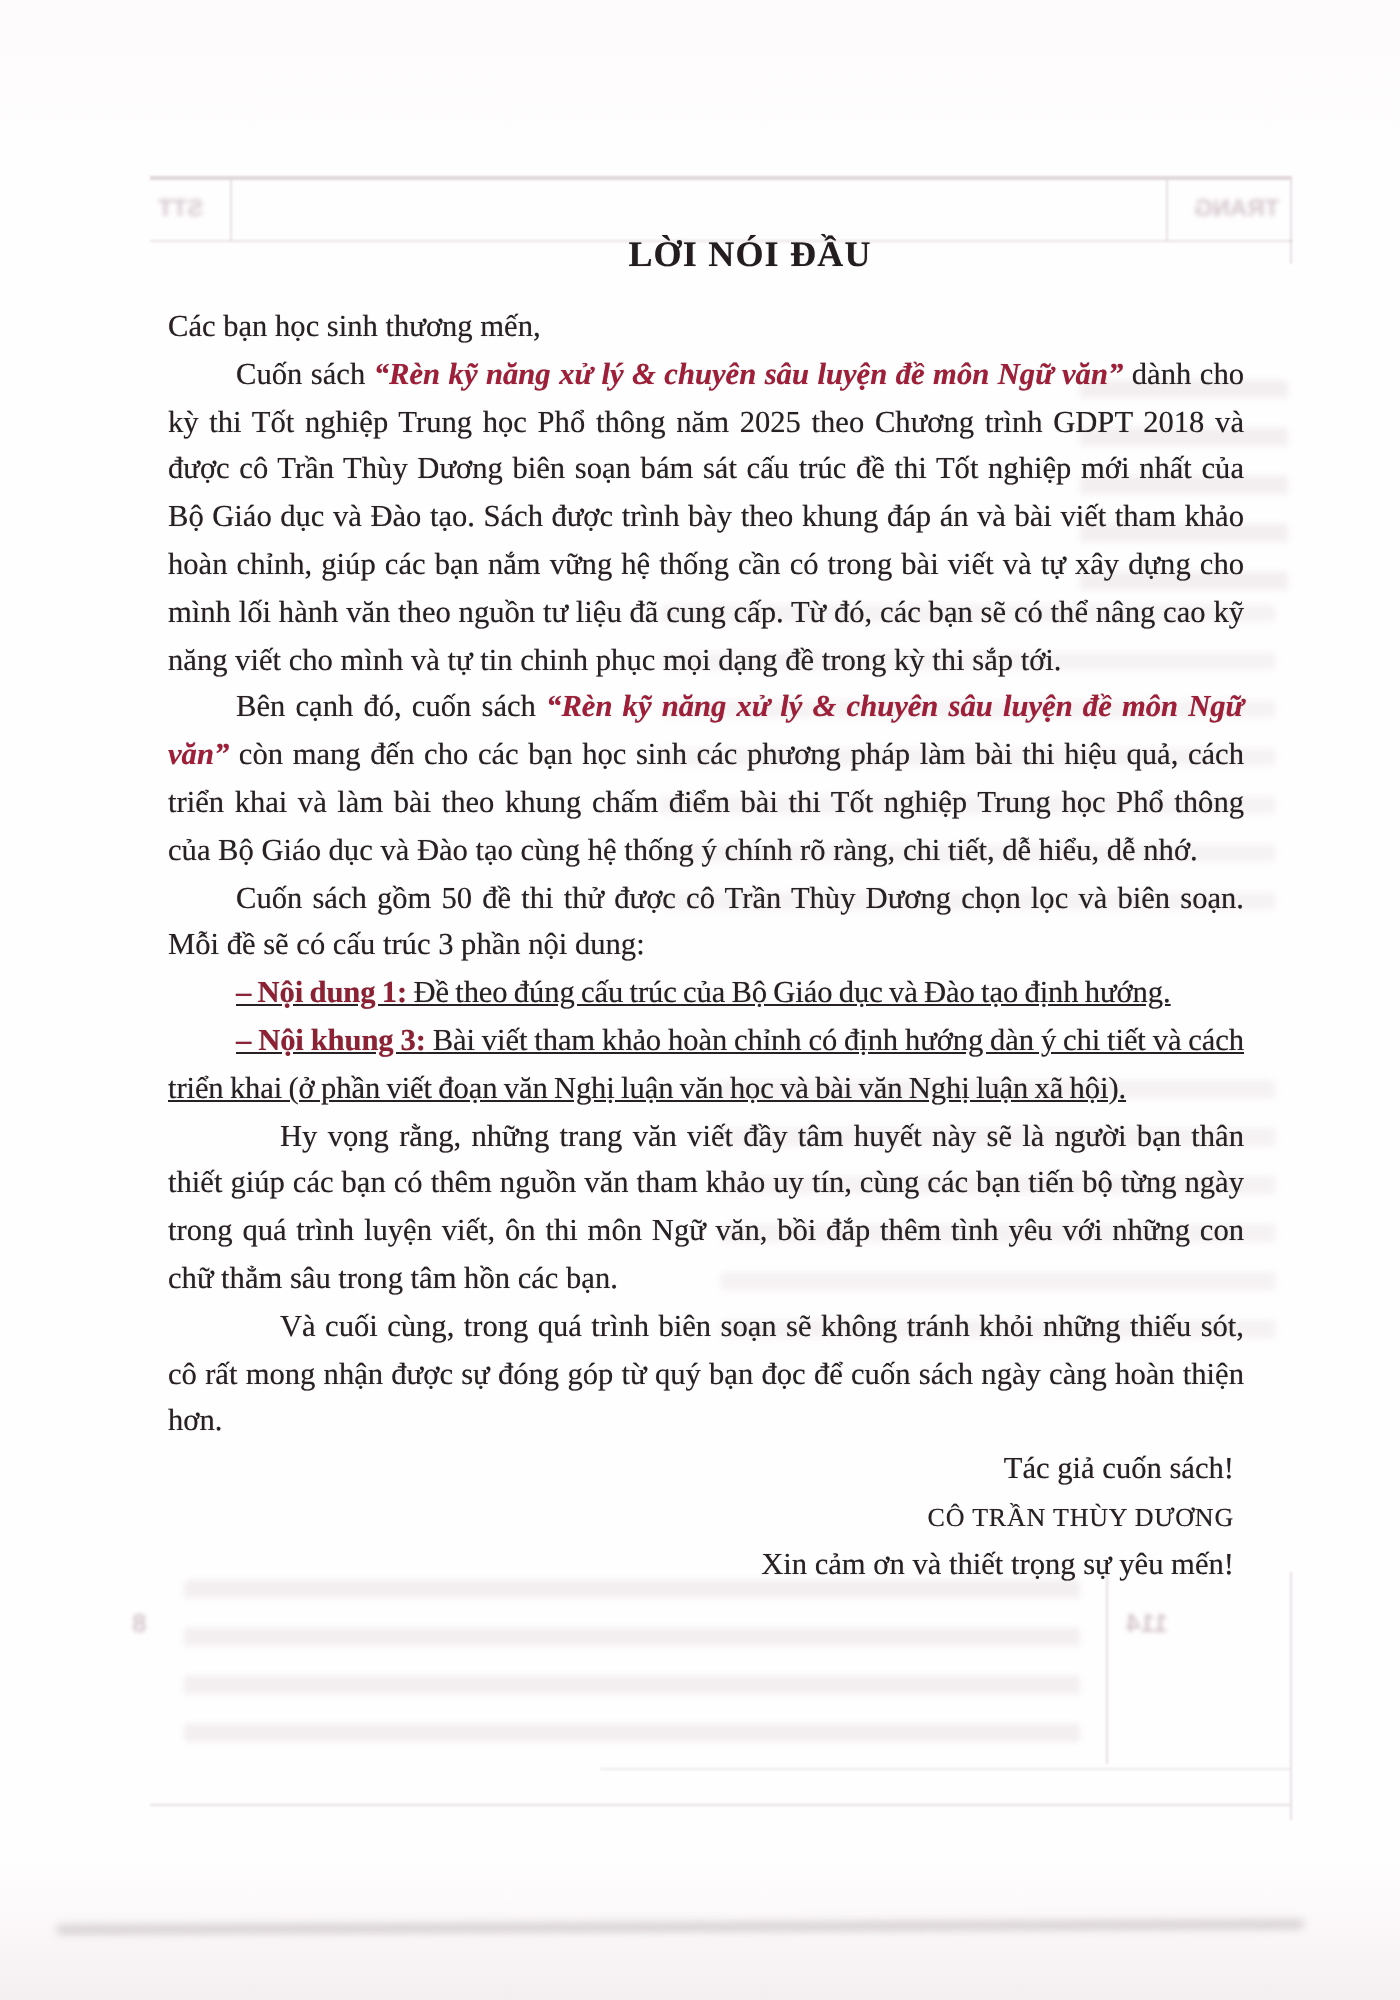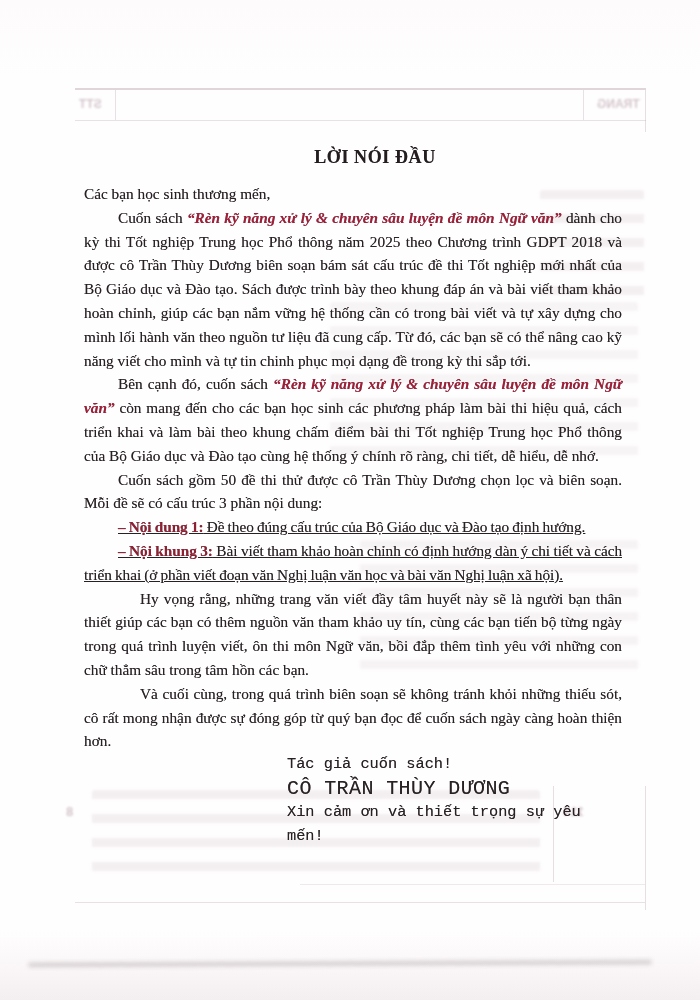--- a/index.html
+++ b/index.html
@@ -18,21 +18,20 @@
   }
   
   .content{
     position:absolute;
     left:84px; top:114px;
     width:538px;
     font-size:15.3px;
     line-height:23.8px;
     text-align:justify;
     text-shadow:0 0 .4px rgba(45,35,40,.55);
-    margin-top:30px;
   }
   .content p{margin:0;}
   h1.title{
     margin:0 0 12px 0;
     font-size:18px;
     line-height:26px;
     font-weight:700;
     text-align:center;
     letter-spacing:.6px;
     transform:translateX(22px);
@@ -49,23 +48,23 @@
   .list-item{word-spacing:-0.6px; letter-spacing:-0.05px;text-decoration:underline;}
   .list-label{
     color:var(--maroon,#8d2133);
     font-weight:700;
   }
   .signature{
     width:330px;
     margin:0 5px 0 auto;
     text-align:center;
   }
-  .signature p{margin:0; line-height:23.8px; text-align:left; text-indent:0;font-family:Liberation Mono, monospace;}
+  .signature p{margin:0; line-height:23.8px; text-align:right; text-indent:0;}
   .sig-name{
-    font-size:20px;
+    font-size:13px;
     letter-spacing:.4px;
   }
   
   .ghost{position:absolute; pointer-events:none;}
   .ghost-header{
     left:75px; top:88px; width:571px; height:30px;
     border-top:2px solid rgba(178,156,164,.40);
     border-bottom:1px solid rgba(178,156,164,.28);
     filter:blur(.6px);
   }

